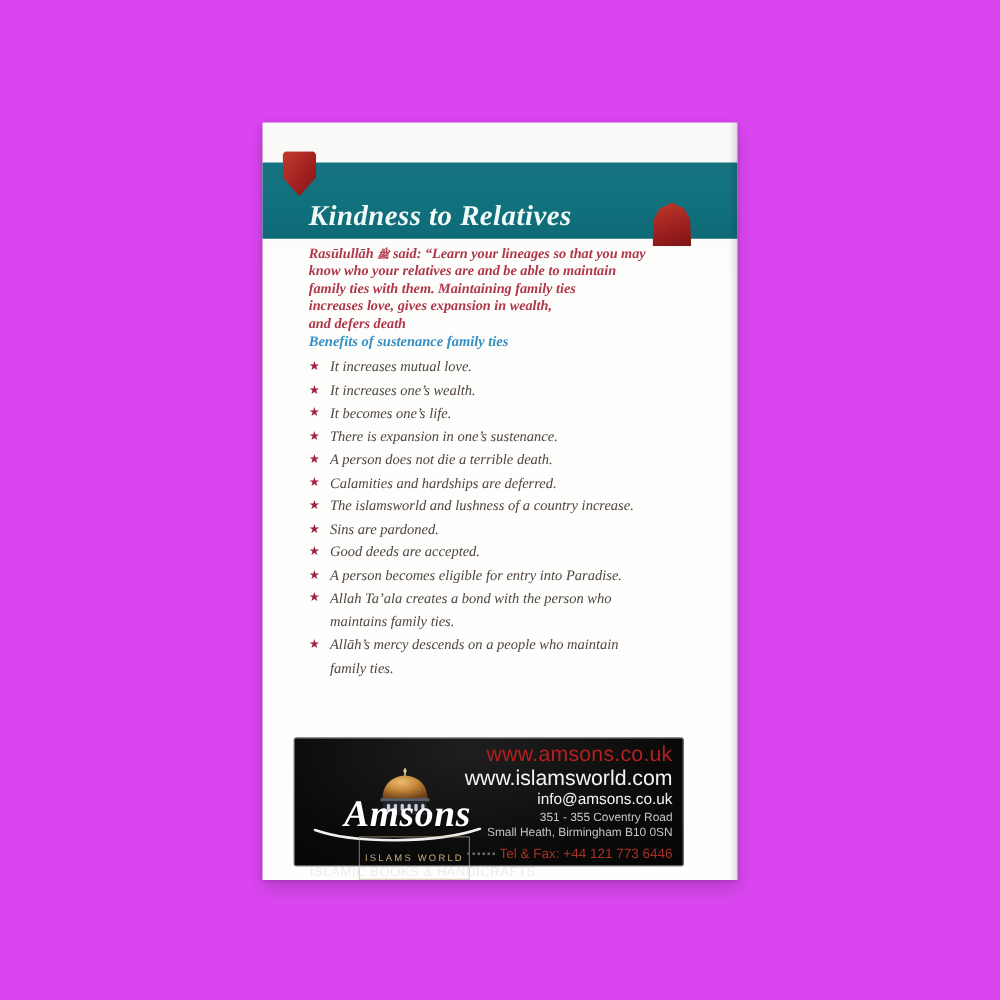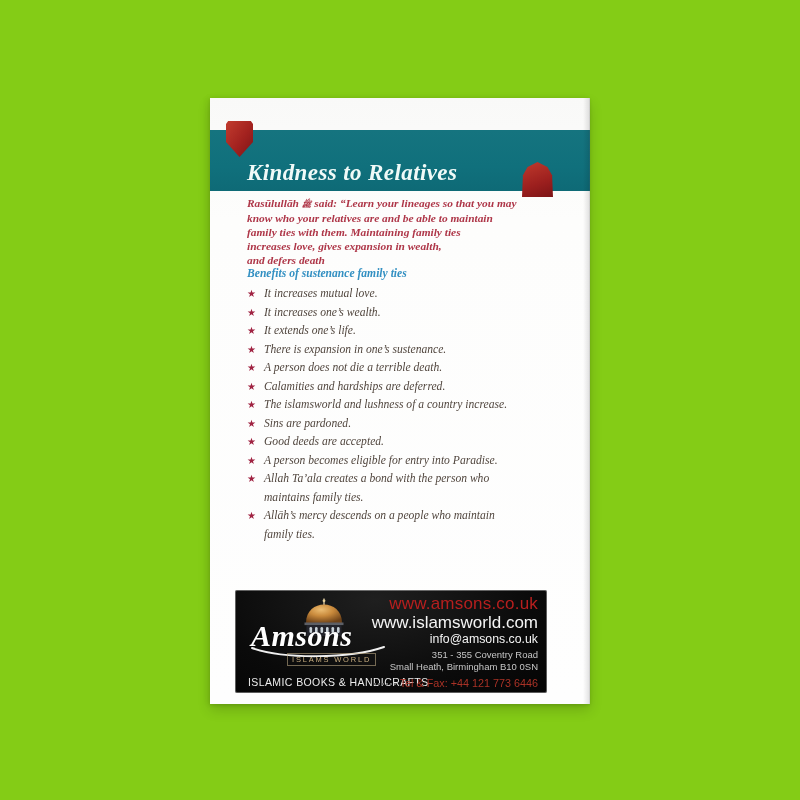--- a/index.html
+++ b/index.html
@@ -1,19 +1,19 @@
 <!DOCTYPE html>
 <html><head>
 <meta charset="utf-8">
 <style>
   * { margin:0; padding:0; box-sizing:border-box; }
   body { background:#ffffff; }
 
   .stage {
-    position:relative; width:800px; height:800px; background:#84cc16;
+    position:relative; width:800px; height:800px; background:#d946ef;
     font-family:"Liberation Serif", serif; overflow:hidden;
   }
 
   
   .book {
     position:absolute; left:210px; top:98px; width:380px; height:606px;
     background:linear-gradient(180deg,#f9f9f8 0%, #fdfdfc 20%, #fefefe 100%);
     box-shadow:0 6px 12px rgba(0,0,0,0.16), 0 1px 3px rgba(0,0,0,0.10), -3px 0 6px rgba(0,0,0,0.05);
   }
   .book::after { 
@@ -71,31 +71,31 @@
   .benefits-list .btext { white-space:pre-line;font-style:italic; }
 
   
   .pub-label {
     position:absolute; left:25px; top:492px; width:312px; height:103px;
     background:radial-gradient(ellipse at 45% 10%, #1f1f1f 0%, #0a0a0a 65%, #050505 100%);
     border-radius:2px; font-family:"Liberation Sans", sans-serif;
     box-shadow:0 0 0 1px rgba(255,255,255,0.35) inset;
   }
 
-  .logo-block { position:absolute; left:6px; top:4px; width:165px; height:100%; }
+  .logo-block { position:absolute; left:6px; top:20px; width:165px; height:100%;text-align:center; }
   .dome-icon { position:absolute; left:58px; top:4px; }
   .brand-script {
     position:absolute; left:10px; top:26px; width:150px;
     font-family:"Liberation Serif", serif; font-style:italic; font-weight:700;
     font-size:30px; line-height:32px; color:#ffffff; letter-spacing:0.5px;
     text-shadow:0 1px 1px rgba(0,0,0,0.6);
   }
   .brand-swoosh { position:absolute; left:8px; top:52px; }
   .brand-sub {
-    position:absolute; left:46px; top:59px; padding:1px 4px;
+    position:absolute; left:46px; top:59px; padding:12px 4px;
     font-size:7.5px; letter-spacing:1.8px; color:#c9ae80;
     border:1px solid rgba(200,180,140,0.55); white-space:nowrap;
   }
   .tagline {
     position:absolute; left:7px; bottom:9px; white-space:nowrap;
     font-size:10.5px; letter-spacing:0.4px; color:#ececec;
   }
 
   .contact-block {
     position:absolute; right:9px; top:5px; text-align:right; line-height:1;
@@ -125,21 +125,21 @@
 know who your relatives are and be able to maintain
 family ties with them. Maintaining family ties
 increases love, gives expansion in wealth,
 and defers death</span></div>
 
     <div class="benefits-heading">Benefits of sustenance family ties</div>
 
     <ul class="benefits-list">
       <li><span class="star">★</span><span class="btext">It increases mutual love.</span></li>
       <li><span class="star">★</span><span class="btext">It increases one’s wealth.</span></li>
-      <li><span class="star">★</span><span class="btext">It extends one’s life.</span></li>
+      <li><span class="star">★</span><span class="btext">It becomes one’s life.</span></li>
       <li><span class="star">★</span><span class="btext">There is expansion in one’s sustenance.</span></li>
       <li><span class="star">★</span><span class="btext">A person does not die a terrible death.</span></li>
       <li><span class="star">★</span><span class="btext">Calamities and hardships are deferred.</span></li>
       <li><span class="star">★</span><span class="btext">The islamsworld and lushness of a country increase.</span></li>
       <li><span class="star">★</span><span class="btext">Sins are pardoned.</span></li>
       <li><span class="star">★</span><span class="btext">Good deeds are accepted.</span></li>
       <li><span class="star">★</span><span class="btext">A person becomes eligible for entry into Paradise.</span></li>
       <li><span class="star">★</span><span class="btext">Allah Ta’ala creates a bond with the person who
 maintains family ties.</span></li>
       <li><span class="star">★</span><span class="btext">Allāh’s mercy descends on a people who maintain

